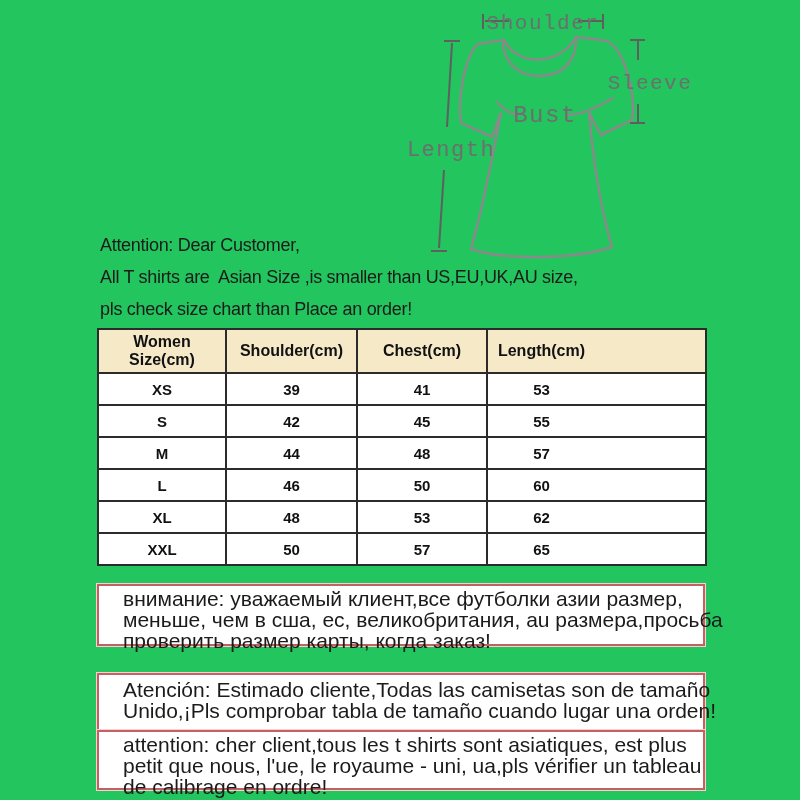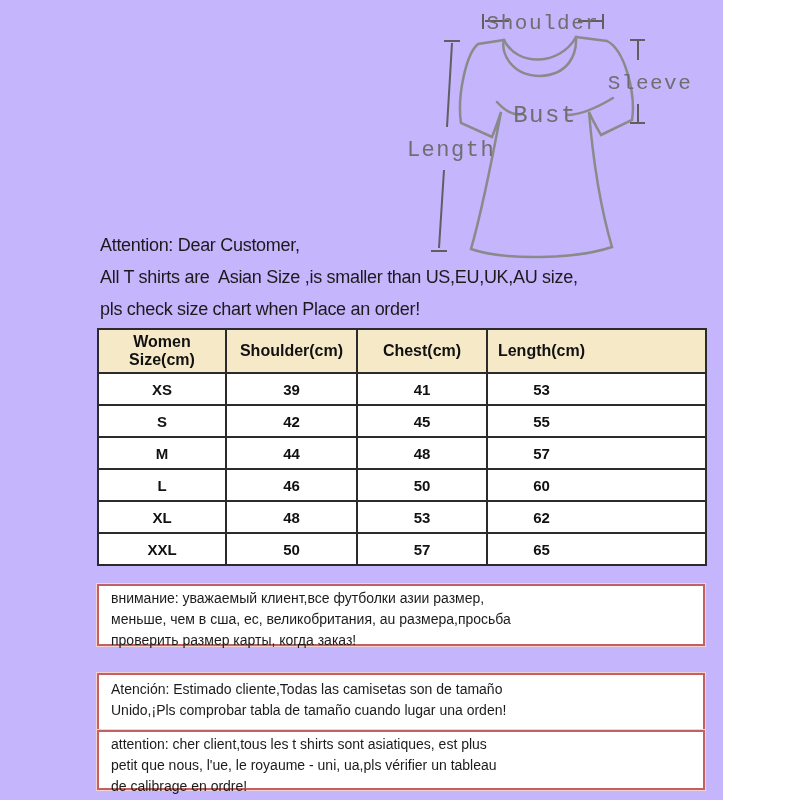--- a/index.html
+++ b/index.html
@@ -1,16 +1,16 @@
 <!DOCTYPE html>
 <html style="--header-bg: #f6e9c8; --box-border: #c4605f; --table-border: #2b2b2b; --sketch-line: #8a8a8a; --label-text: #6e6e6e;"><head>
 <meta charset="utf-8">
 <style>
   html,body{margin:0;padding:0;background:#fff;}
-  .canvas{position:relative;width:723px;height:800px;background:#c4b5fd;overflow:hidden;
+  .canvas{position:relative;width:800px;height:800px;background:#22c55e;overflow:hidden;
           font-family:"Liberation Sans",sans-serif;}
 
   
   .diagram{position:absolute;left:0;top:0;width:800px;height:330px;}
   .sketch path{fill:none;stroke:var(--sketch-line);stroke-width:2.5;stroke-linecap:round;}
   .marks path{fill:none;stroke:#5f5f5f;stroke-width:2;stroke-linecap:butt;}
   .diagram text{fill:var(--label-text);font-family:"Liberation Mono","DejaVu Sans Mono",monospace;
                 letter-spacing:1.5px;}
 
   
@@ -23,21 +23,21 @@
               table-layout:fixed;color:#111;}
   .size-table th,.size-table td{border:2px solid var(--table-border);text-align:center;
               font-weight:bold;padding:0;}
   .size-table th{background:var(--header-bg);height:42px;font-size:16px;}
   .size-table td{height:30px;font-size:15px;background:#fff;margin-top:31px;}
   .size-table th.last,.size-table td.last{padding-right:110px;}
 
   
   .warn{position:absolute;left:97px;width:608px;box-sizing:border-box;
         border:2px solid var(--box-border);box-shadow:0 0 0 1px #f2d3d2;
-        background:#fff;color:#1b1b1b;font-size:14px;padding:2px 12px;}
+        background:#fff;color:#1b1b1b;font-size:21px;padding:2px 24px;}
   .wline{display:block;line-height:21px;white-space:nowrap;}
   .warn-ru{top:584px;height:62px;}
   .warn-es{top:657px;height:72px;padding-top:4px;margin-top:16px;}
   .warn-fr{top:730px;height:60px;}
 </style>
 </head>
 <body>
 
 <div class="canvas">
 
@@ -60,21 +60,21 @@
       <text x="543" y="29" text-anchor="middle" font-size="21">Shoulder</text>
       <text x="650" y="89" text-anchor="middle" font-size="21">Sleeve</text>
       <text x="545" y="122" text-anchor="middle" font-size="24" letter-spacing="2.5">Bust</text>
       <text x="451" y="156" text-anchor="middle" font-size="22">Length</text>
     </g>
   </svg>
 
   <div class="attention">
     <span class="att-line">Attention: Dear Customer,</span>
     <span class="att-line">All T shirts are  Asian Size ,is smaller than US,EU,UK,AU size,</span>
-    <span class="att-line">pls check size chart when Place an order!</span>
+    <span class="att-line">pls check size chart than Place an order!</span>
   </div>
 
   <table class="size-table">
     <colgroup>
       <col style="width:128px">
         <col style="width:131px">
         <col style="width:130px">
         <col style="width:219px">
     </colgroup>
     <thead>

